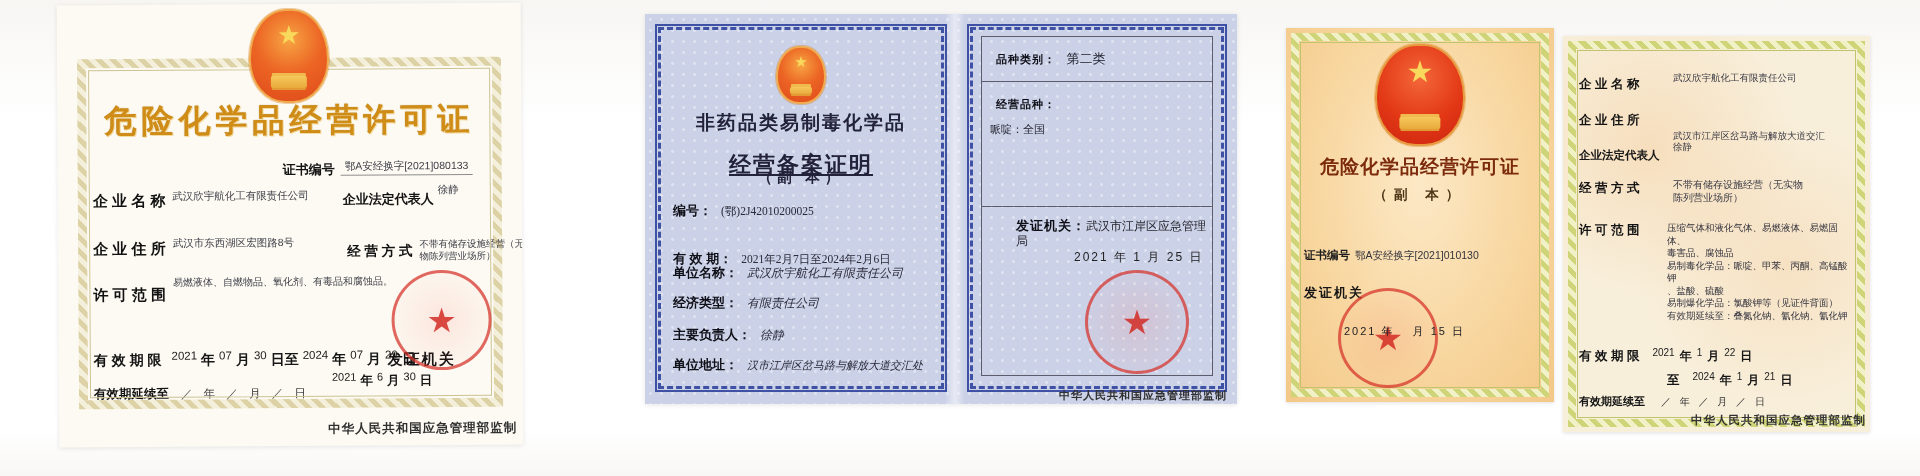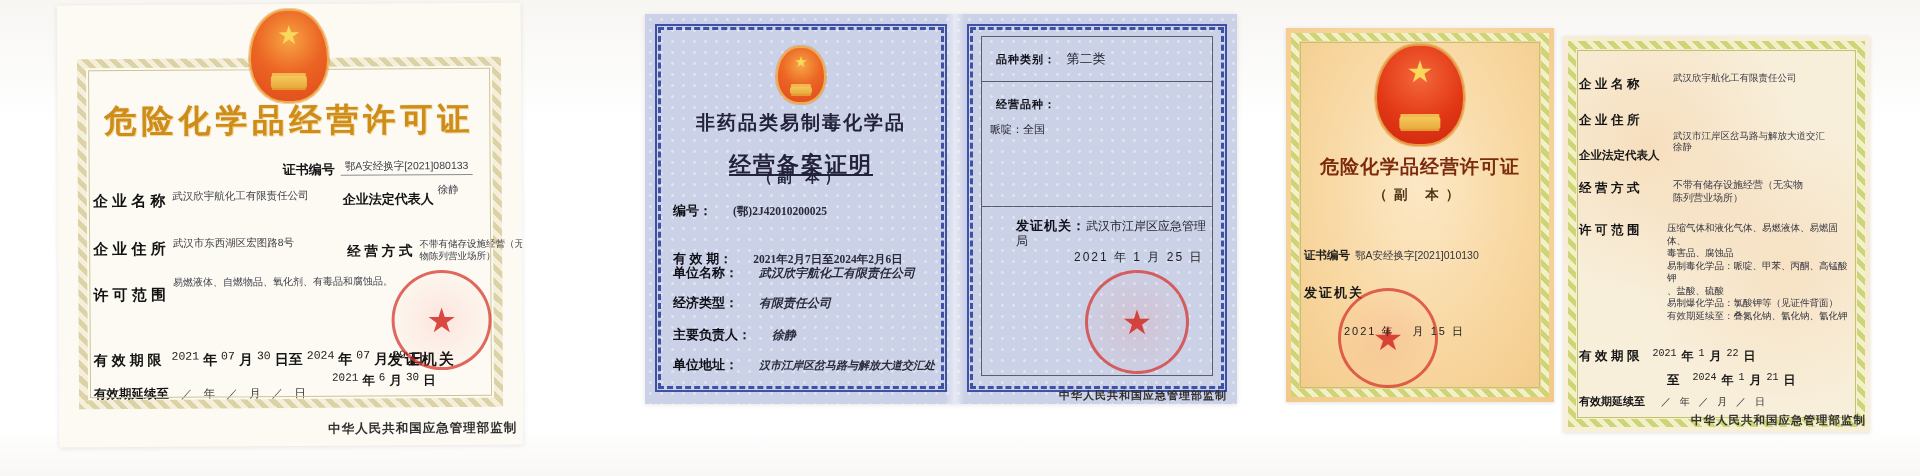--- a/index.html
+++ b/index.html
@@ -16,21 +16,21 @@
     border:2px solid #f0aa4e;box-shadow:0 0 0 1px rgba(210,120,30,.35);}
   .emblem .star{position:absolute;top:8%;left:0;width:100%;text-align:center;color:#f9d95c;line-height:1;}
   .emblem .gate{position:absolute;bottom:15%;left:50%;transform:translateX(-50%);
     width:48%;height:13%;background:linear-gradient(#f6c85a,#e8a93c);border-radius:2px;
     box-shadow:0 -4px 0 -1px #f1ba4e,0 3px 0 -1px #e39a33;}
   .seal{position:absolute;border-radius:50%;border:3px solid rgba(214,48,40,.72);
     background:radial-gradient(circle,rgba(255,110,100,.14),rgba(255,110,100,.03) 70%);
     display:flex;align-items:center;justify-content:center;z-index:5;}
   .seal .seal-star{color:rgba(210,44,36,.85);font-size:34px;line-height:1;}
   .footer{position:absolute;font-weight:bold;color:#303030;letter-spacing:1px;white-space:nowrap;}
-  .num{font-size:11.5px;position:relative;top:-5px;margin:0 4px;color:#222;font-family:Liberation Mono, monospace;}
+  .num{font-size:11.5px;position:relative;top:-5px;margin:0 4px;color:#222;font-family:Liberation Sans, sans-serif;}
   .ch{font-weight:bold;color:#161616;}
 
   
   .cert-left{position:absolute;left:58px;top:4px;width:464px;height:442px;background:#fcfaf2;
     box-shadow:0 1px 5px rgba(0,0,0,.10);transform:rotate(-0.35deg);overflow:hidden;}
   .cl-frame{position:absolute;left:20px;right:20px;top:54px;bottom:38px;border:9px solid;
     border-image:repeating-linear-gradient(45deg,#dcd2a6 0 5px,#f4efdb 5px 10px) 9;}
   .cl-frame::after{content:"";position:absolute;inset:2px;border:1px solid #cdc395;pointer-events:none;}
   .em-left{left:50%;top:5px;transform:translateX(-50%);width:76px;height:90px;z-index:3;}
   .em-left .star{font-size:26px;top:12%;}
@@ -76,21 +76,21 @@
   .em-mid{left:50%;top:20px;transform:translateX(-50%);width:46px;height:54px;}
   .em-mid .star{font-size:15px;top:12%;}
   .m-title{position:absolute;left:0;right:0;text-align:center;font-family:"Liberation Serif",serif;
     font-weight:bold;color:#22223a;letter-spacing:2px;white-space:nowrap;}
   #mt1{top:84px;font-size:19px;}
   #mt2{top:124px;font-size:22px;text-decoration:underline;}
   #msub{top:142px;font-size:14.5px;letter-spacing:5px;}
   .mrow{position:absolute;left:16px;display:flex;align-items:baseline;}
   .mrow .lb{font-weight:bold;font-size:13px;color:#101018;white-space:nowrap;}
   .mrow .vl{font-size:12px;font-family:"Liberation Serif",serif;font-style:italic;
-    color:#2a2a3a;margin-left:21px;white-space:nowrap;font-weight:bold;}
+    color:#2a2a3a;margin-left:9px;white-space:nowrap;}
   #m0{top:176px;} #m0 .vl{font-style:normal;font-size:11.5px;}
   #m1{top:224px;} #m1 .vl{font-style:normal;font-size:11.5px;}
   #m2{top:238px;} #m3{top:268px;} #m4{top:300px;} #m5{top:330px;} #m5 .vl{font-size:11px;}
   .mbox{position:absolute;left:12px;right:12px;top:10px;bottom:14px;border:1px solid #5c5c6a;
     display:flex;flex-direction:column;}
   .msec{border-bottom:1px solid #5c5c6a;padding:12px 8px 0 14px;}
   .msec:last-child{border-bottom:none;position:relative;flex:1;}
   #msec1{height:32px;}
   #msec2{height:100px;}
   #msec3{height:112px;}

